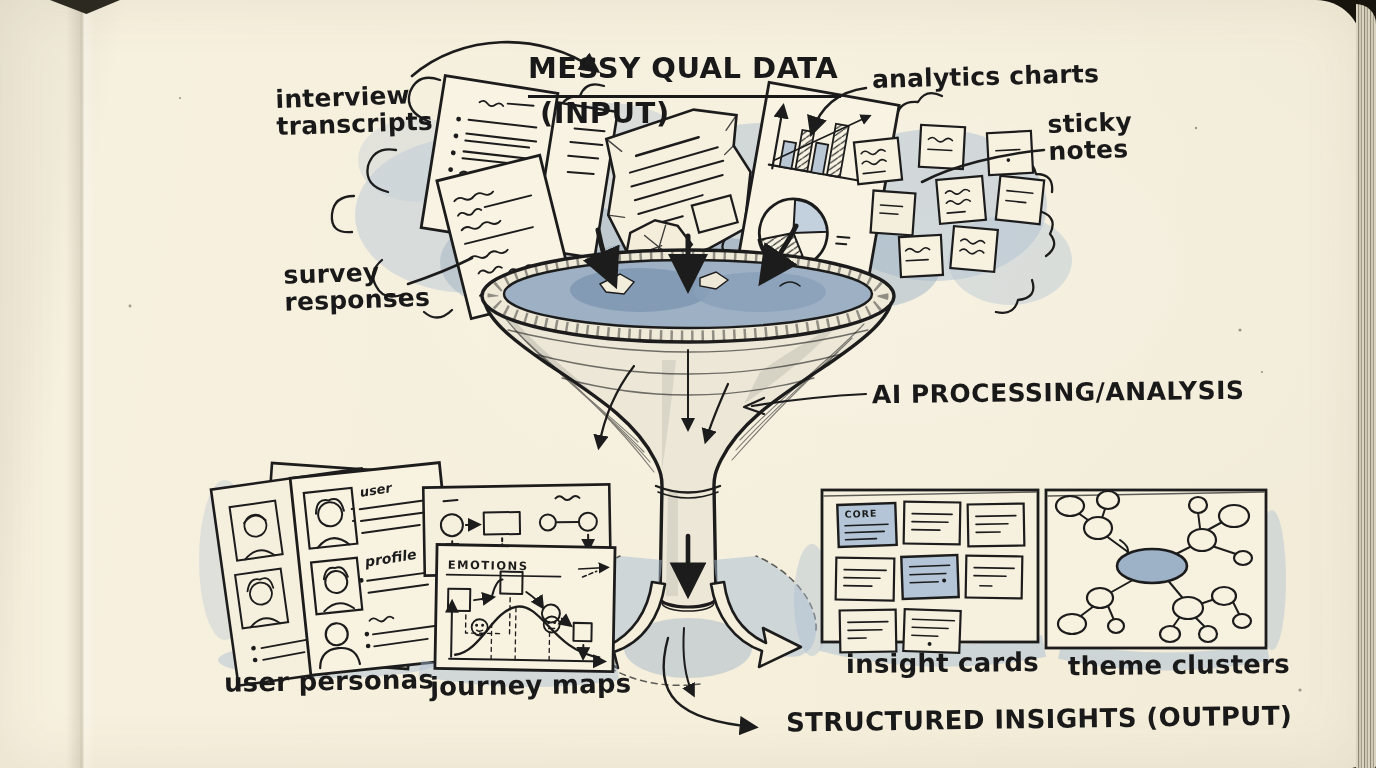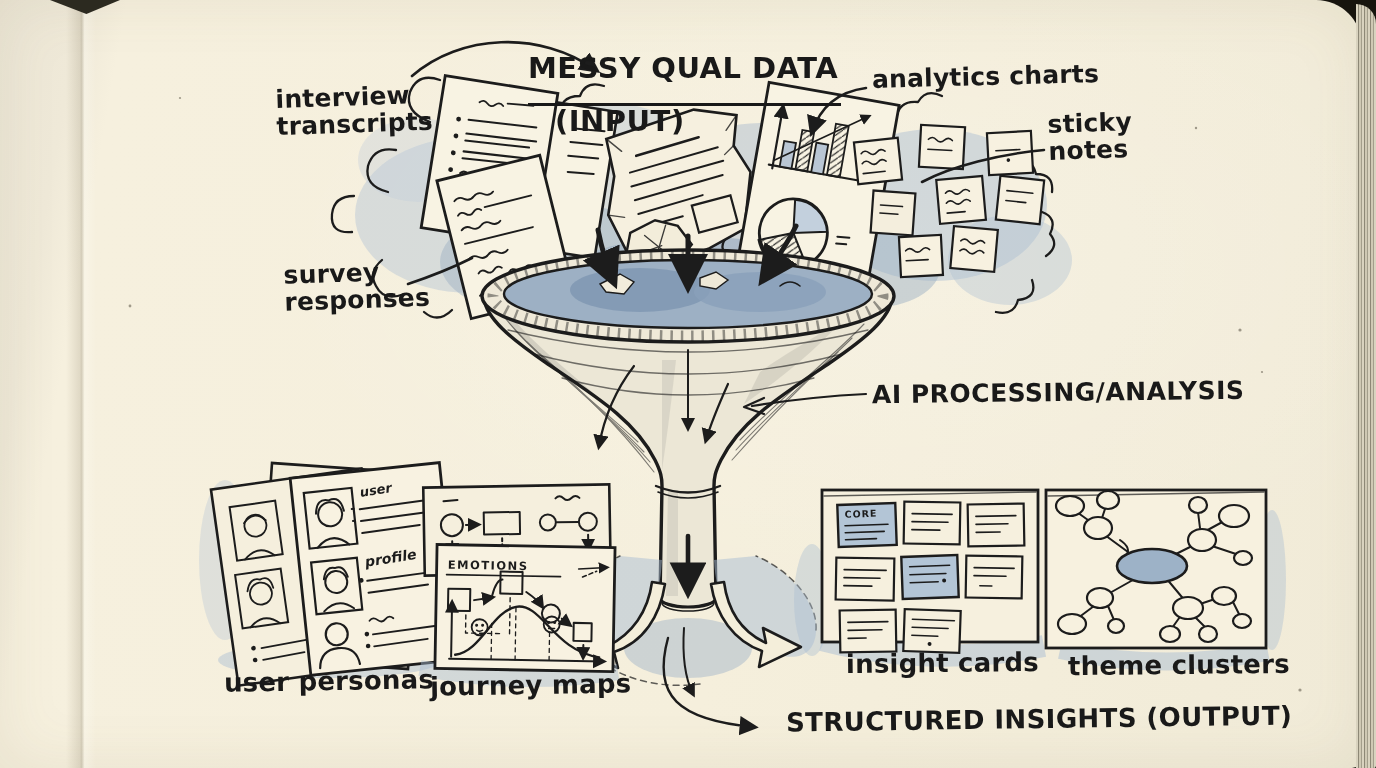--- a/index.html
+++ b/index.html
@@ -31,22 +31,22 @@
     background:#2c2a20;clip-path:polygon(0 0,100% 0,52% 100%);
   }
   svg{position:absolute;left:0;top:0;}
   .ink{stroke:#1c1c1c;fill:none;stroke-linecap:round;stroke-linejoin:round;}
   
   .hand{
     position:absolute;font-weight:bold;color:#191919;line-height:1.06;
     letter-spacing:.2px;white-space:pre-line;
   }
   .title{left:528px;top:22px;font-size:29px;letter-spacing:.5px;}
-  .title .u{display:inline-block;border-bottom:3.5px solid #191919;padding:0 3px 20px 0;}
-  .title .sfx{margin-left:27px;}
+  .title .u{display:inline-block;border-bottom:3.5px solid #191919;padding:0 3px 12px 0;}
+  .title .sfx{margin-left:12px;}
   .lab-interview{left:276px;top:84px;width:178px;font-size:25px;transform:rotate(-2deg);}
   .lab-survey{left:284px;top:260px;width:160px;font-size:25px;transform:rotate(-2deg);}
   .lab-analytics{left:872px;top:64px;font-size:25px;transform:rotate(-1.5deg);}
   .lab-sticky{left:1048px;top:110px;width:110px;font-size:25px;transform:rotate(-2deg);}
   .lab-ai{left:872px;top:380px;font-size:25px;letter-spacing:.5px;transform:rotate(-.7deg);}
   .lab-personas{left:224px;top:668px;font-size:26px;transform:rotate(-1deg);}
   .lab-journey{left:430px;top:672px;font-size:26px;transform:rotate(-1deg);}
   .lab-insights{left:846px;top:650px;font-size:26px;transform:rotate(-.6deg);}
   .lab-themes{left:1068px;top:652px;font-size:26px;transform:rotate(-.6deg);}
   .lab-result{left:786px;top:706px;font-size:26px;letter-spacing:.4px;transform:rotate(-.8deg);}

